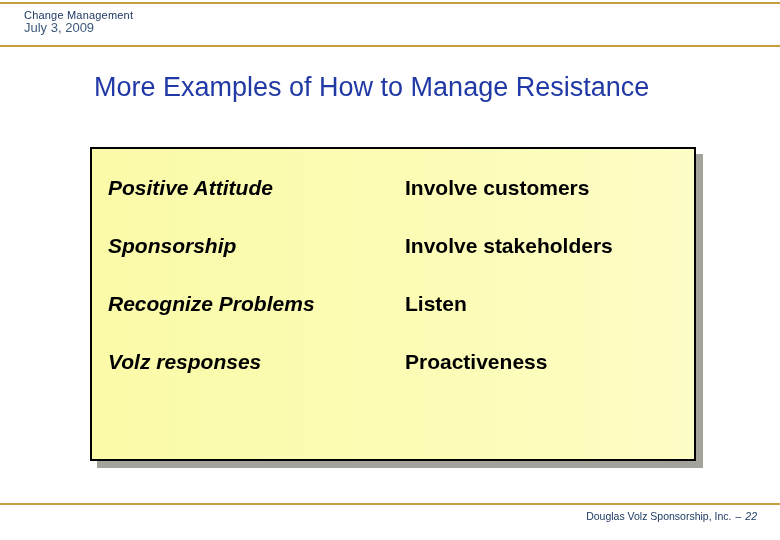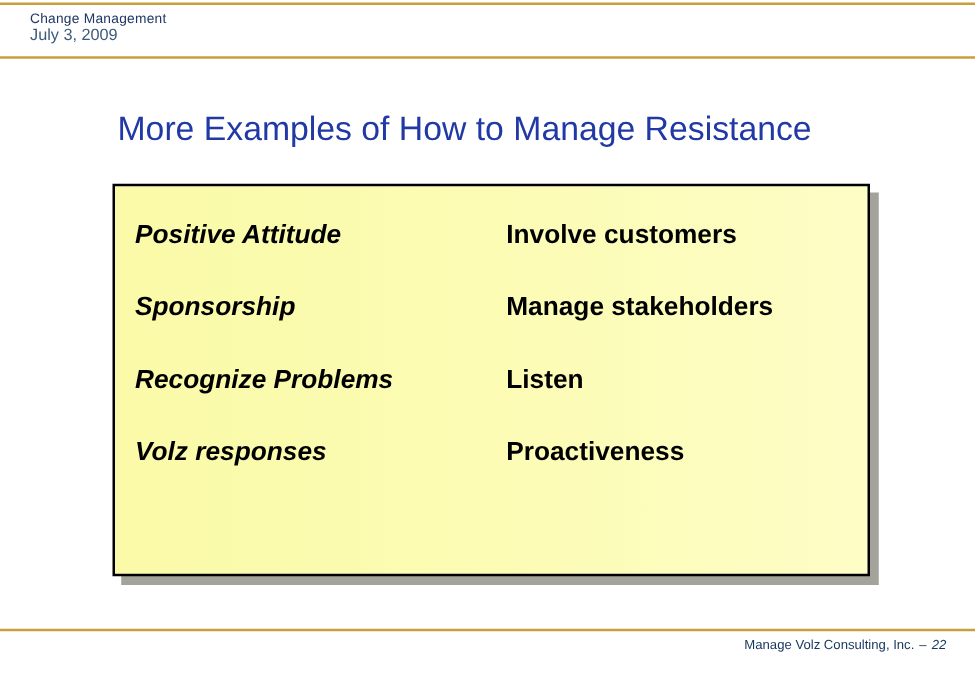--- a/index.html
+++ b/index.html
@@ -42,21 +42,21 @@
   .header-date {
     font-size: 13px;
     line-height: 14px;
     color: #3D5A7C;
   }
 
   
   .title {
     position: absolute;
     left: 94px;
-    top: 88px;
+    top: 72px;
     margin: 0;
     font-size: 27px;
     font-weight: 400;
     color: #2139A5;
     white-space: nowrap;
   }
 
   
   .content-box {
     position: absolute;
@@ -118,31 +118,31 @@
 
   <h1 class="title">More Examples of How to Manage Resistance</h1>
 
   <div class="content-box">
     <div class="box-row">
       <span class="cell left">Positive Attitude</span>
       <span class="cell right">Involve customers</span>
     </div>
     <div class="box-row">
       <span class="cell left">Sponsorship</span>
-      <span class="cell right">Manage stakeholders</span>
+      <span class="cell right">Involve stakeholders</span>
     </div>
     <div class="box-row">
       <span class="cell left">Recognize Problems</span>
       <span class="cell right">Listen</span>
     </div>
     <div class="box-row">
       <span class="cell left">Volz responses</span>
       <span class="cell right">Proactiveness</span>
     </div>
   </div>
 
   <div class="rule footer-rule"></div>
 
   <div class="footer">
-    <span>Manage Volz Consulting, Inc.</span><span class="sep">–</span><span class="pagenum">22</span>
+    <span>Douglas Volz Sponsorship, Inc.</span><span class="sep">–</span><span class="pagenum">22</span>
   </div>
 
 </div>
 
 </body></html>

